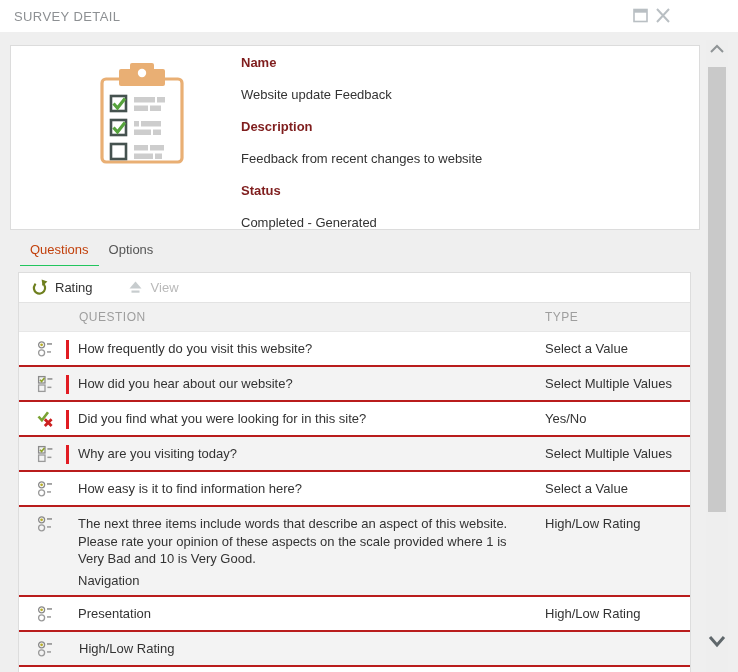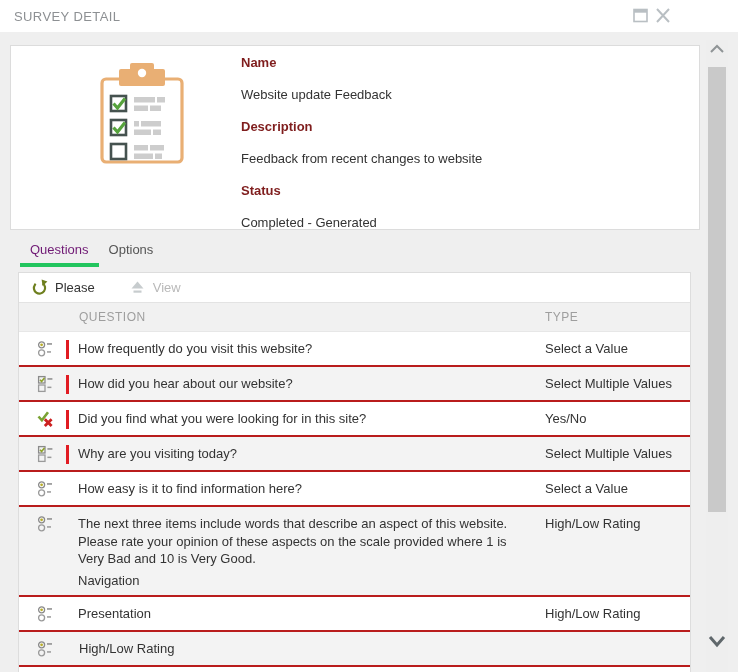--- a/index.html
+++ b/index.html
@@ -21,21 +21,21 @@
   .card { position:absolute; left:10px; top:13px; width:690px; height:185px;
     background:#fff; border:1px solid #dcdcdc; }
   .clipboard { position:absolute; left:72px; top:10px; }
   .fields { position:absolute; left:230px; top:9px; }
   .flabel { height:32px; font-weight:bold; color:#7f1d1d; }
   .fvalue { height:32px; color:#333; }
 
   
   .tabs { position:absolute; left:20px; top:206px; display:flex; }
   .tab { padding:4px 10px 6px; color:#555; cursor:pointer; border-bottom:3px solid transparent; }
-  .tab.active { color:#701a75; border-bottom:4px solid #22c55e; }
+  .tab.active { color:#c2410c; border-bottom:1px solid #22c55e; }
 
   
   .panel { position:absolute; left:18px; top:240px; width:673px; height:400px;
     background:#fff; border:1px solid #ddd; border-bottom:none; overflow:hidden; }
   .toolbar { height:30px; display:flex; align-items:center; padding-left:12px;
     border-bottom:1px solid #e3e3e3; background:#fff; }
   .tb-btn { display:flex; align-items:center; gap:7px; cursor:pointer; color:#333; }
   .tb-btn .tb-icon { display:inline-block; width:17px; height:17px; }
   .tb-btn.disabled { color:#b9b9b9; cursor:default; margin-left:34px; }
 
@@ -126,21 +126,21 @@
 
     <div class="panel">
       <div class="toolbar">
         <div class="tb-btn">
           <span class="tb-icon">
             <svg width="17" height="17" viewBox="0 0 17 17">
               <circle cx="8.5" cy="9" r="5.6" fill="none" stroke="#6e7f1e" stroke-width="2.2" stroke-dasharray="27 9" transform="rotate(-55 8.5 9)"></circle>
               <polygon points="10.6,0.4 16.4,2.6 11.6,7" fill="#6e7f1e"></polygon>
             </svg>
           </span>
-          <span>Please</span>
+          <span>Rating</span>
         </div>
         <div class="tb-btn disabled">
           <span class="tb-icon">
             <svg width="17" height="17" viewBox="0 0 17 17">
               <polygon points="8.5,2.5 14.5,9.5 2.5,9.5" fill="#c7ccce"></polygon>
               <rect x="4.5" y="11.5" width="8" height="2.2" fill="#c7ccce"></rect>
             </svg>
           </span>
           <span>View</span>
         </div>

